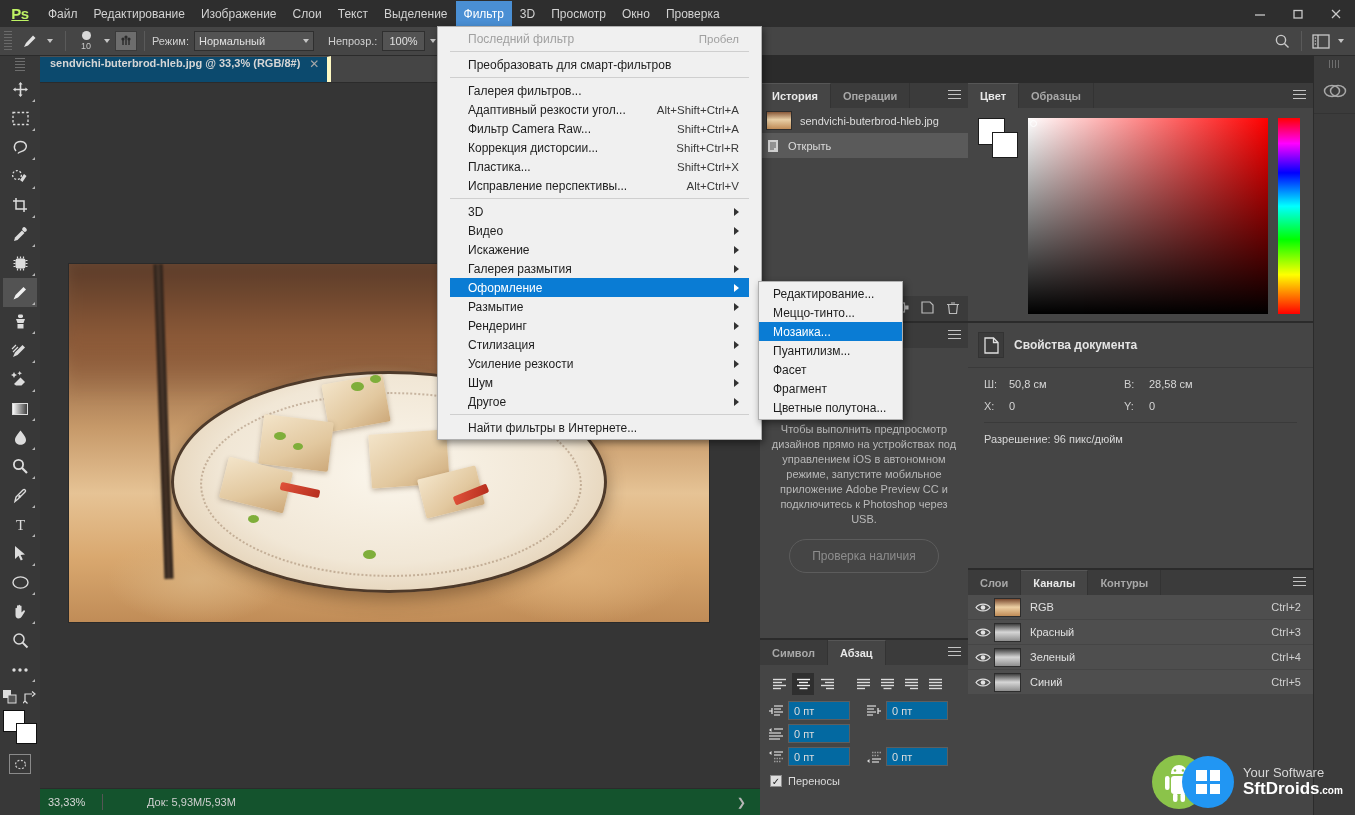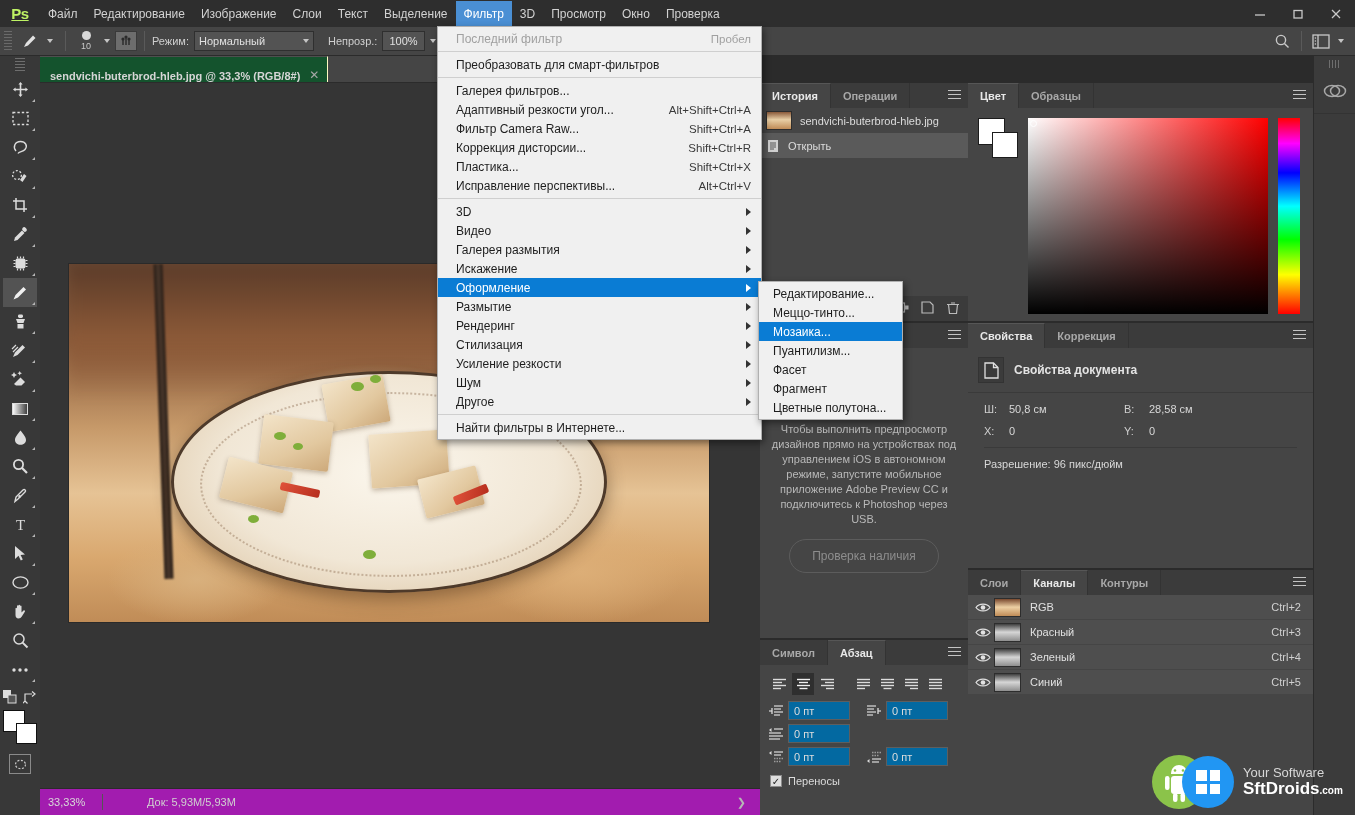--- a/index.html
+++ b/index.html
@@ -88,23 +88,23 @@
   .fgbg .sw1 { position:absolute;left:0;top:0;width:22px;height:22px;background:#fff;border:1px solid #111; }
   .fgbg .sw2 { position:absolute;left:13px;top:13px;width:21px;height:21px;background:#fff;border:1px solid #111; }
   .qmask { width:22px;height:20px;border:1px solid #8a8a8a;display:flex;align-items:center;justify-content:center;margin-top:10px; }
 
   
   .doctabs {
     position:absolute; left:40px; top:56px; width:720px; height:27px;
     background:#454545; border-bottom:1px solid #2b2b2b; display:flex; align-items:flex-end;
   }
   .doctab {
-    height:26px; background:#14532d; display:flex; align-items:flex-end;
+    height:26px; background:#0c4a6e; display:flex; align-items:flex-start;
     padding:0 8px 0 10px; font-size:11px; color:#d6d6d6; font-weight:bold;
-    border-right:1px solid #fef9c3; border-top:1px solid #4f4f4f;
+    border-right:4px solid #fef9c3; border-top:1px solid #4f4f4f;
   }
   .doctab .x { margin-left:9px; color:#a8a8a8; font-size:12px; font-weight:normal; }
 
   
   .canvas-area {
     position:absolute; left:40px; top:83px; width:720px; height:705px;
     background:#353535;
   }
   .photo {
     position:absolute; left:28px; top:180px; width:642px; height:360px;
@@ -142,21 +142,21 @@
     position:absolute; border-radius:2px;
     background:linear-gradient(150deg,#f3e4c9,#e2c89f 60%,#cda97a);
     box-shadow:0 2px 5px rgba(90,60,30,.35);
   }
   .photo .sprout { position:absolute; background:#7fae3a; border-radius:50%; }
   .photo .tomato { position:absolute; background:linear-gradient(120deg,#e0523a,#b62e1e); border-radius:2px; }
 
   
   .statusbar {
     position:absolute; left:40px; top:788px; width:720px; height:27px;
-    background:#a21caf; display:flex; align-items:center; border-top:1px solid #2b2b2b;
+    background:#14532d; display:flex; align-items:center; border-top:1px solid #2b2b2b;
   }
   .sb-zoom { width:62px; padding-left:8px; font-size:11px; color:#d8d8d8; }
   .sb-sep { width:1px; height:16px; background:#555; }
   .sb-doc { flex:1; padding-left:44px; font-size:11px; color:#d0d0d0; }
   .sb-arrow { padding-right:14px; color:#b6b6b6; font-size:11px; }
 
   
   .panel { position:absolute; background:#454545; }
   .panel-tabs { display:flex; height:25px; background:#3b3b3b; align-items:stretch; position:relative; }
   .ptab {
@@ -262,21 +262,21 @@
   }
   .edge-cell { width:42px;height:46px; display:flex;align-items:center;justify-content:center;
     border-bottom:1px solid #333; }
   .edge-grip { width:12px;height:8px;margin:4px auto 0;
     background:repeating-linear-gradient(to right,#6e6e6e 0 1px,transparent 1px 3px); }
 
   
   .dropdown {
     position:absolute; left:437px; top:26px; width:325px;
     background:#f0f0f0; border:1px solid #b0b0b0; color:#1d1d1d;
-    box-shadow:2px 3px 7px rgba(0,0,0,.45); z-index:50; padding:2px 0;
+    box-shadow:2px 3px 7px rgba(0,0,0,.45); z-index:50; padding:2px 12px;
   }
   .mi { display:flex; align-items:center; height:19px; padding:0 10px 0 18px; font-size:12px; white-space:nowrap; }
   .mi.disabled { color:#a0a0a0; }
   .mi.hl { background:#0a7cd4; color:#fff; }
   .mi .short { margin-left:auto; font-size:11.5px; color:#3a3a3a; padding-left:22px; }
   .mi.disabled .short { color:#a0a0a0; }
   .mi .arrow { margin-left:auto; width:0;height:0;
     border-top:4px solid transparent;border-bottom:4px solid transparent;border-left:5px solid #333; }
   .mi.hl .arrow { border-left-color:#fff; }
   .msep { height:1px; background:#cfcfcf; margin:3px 0; }
@@ -854,26 +854,20 @@
         <div class="b"></div>
       </div>
       <div class="color-field">
         <div class="pick"></div>
       </div>
       <div class="hue-strip"></div>
     </div>
   </div>
 
   <div class="panel" id="props">
-    <div class="panel-tabs">
-      <div class="ptab active">Свойства</div>
-      <div class="ptab">Коррекция</div>
-      <div class="ptab-fill"></div>
-      <div class="pmenu"></div>
-    </div>
     <div class="props-head">
       <div class="props-doc-icon">
         <svg width="15" height="17" viewBox="0 0 15 17">
             <path d="M1 1 H9.5 L14 5.5 V16 H1 Z" fill="none" stroke="#e0e0e0" stroke-width="1.3"></path>
             <path d="M9.5 1 V5.5 H14" fill="none" stroke="#e0e0e0" stroke-width="1.3"></path>
           </svg>
       </div>
       <div class="props-title">Свойства документа</div>
     </div>
     <div class="props-sep"></div>
@@ -1007,25 +1001,25 @@
 
     <div class="mi">
       <span>3D</span>
       <span class="arrow"></span>
     </div>
     <div class="mi">
       <span>Видео</span>
       <span class="arrow"></span>
     </div>
     <div class="mi">
+      <span>Искажение</span>
+      <span class="arrow"></span>
+    </div>
+    <div class="mi">
       <span>Галерея размытия</span>
-      <span class="arrow"></span>
-    </div>
-    <div class="mi">
-      <span>Искажение</span>
       <span class="arrow"></span>
     </div>
     <div class="mi hl">
       <span>Оформление</span>
       <span class="arrow"></span>
     </div>
     <div class="mi">
       <span>Размытие</span>
       <span class="arrow"></span>
     </div>

